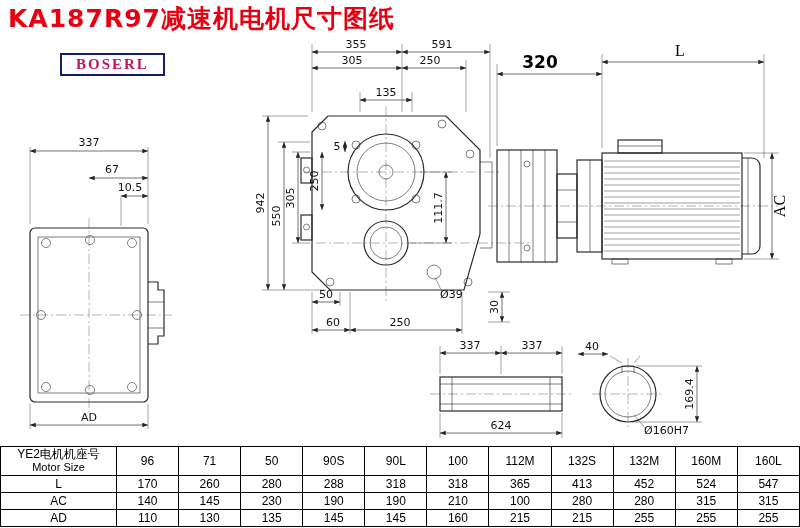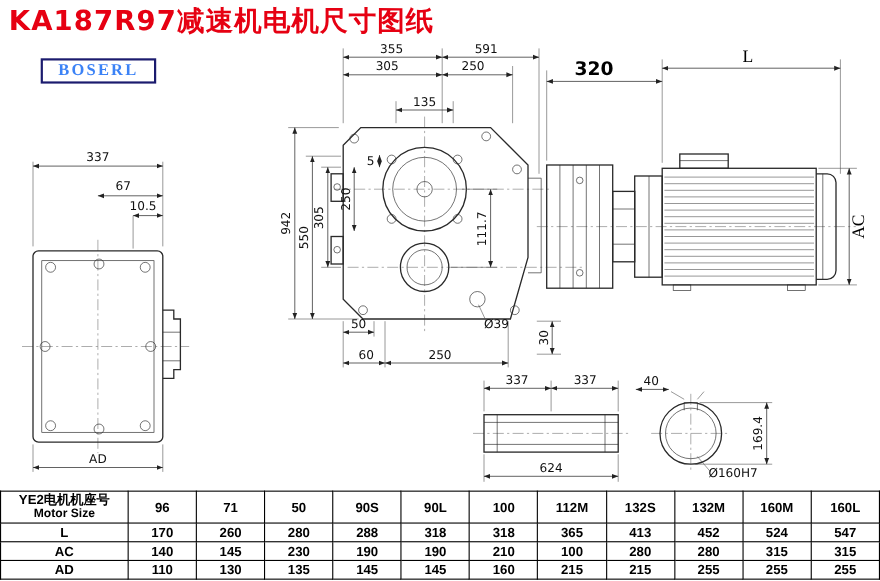--- a/index.html
+++ b/index.html
@@ -1,38 +1,38 @@
 <!DOCTYPE html>
 <html><head>
 <meta charset="utf-8">
 <style>
   html,body{margin:0;padding:0;width:800px;height:528px;background:#fff;overflow:hidden;
     font-family:"Liberation Sans",sans-serif;position:relative;}
   .page-title{position:absolute;top:2px;left:8px;font-size:25px;font-weight:bold;
     color:#e60012;font-family:"DejaVu Sans",sans-serif;z-index:5;letter-spacing:1px;}
-  .logo-box{position:absolute;top:53px;left:37px;border:2px solid #1b1b6e;color:#3b82f6;
+  .logo-box{position:absolute;top:53px;left:60px;border:2px solid #1b1b6e;color:#be185d;
     font:bold 15px "Liberation Serif",serif;padding:1px 14px;letter-spacing:2px;z-index:5;background:#fff;}
   svg.drawing{position:absolute;top:0;left:0;}
   
   .dl{fill:none;stroke:#2a2a2a;stroke-width:1.2;}
   .tl{fill:none;stroke:#2a2a2a;stroke-width:0.6;}
   .fin{stroke:#2a2a2a;stroke-width:0.45;}
   .dim{stroke:#333;stroke-width:0.7;fill:none;}
   .ext{stroke:#555;stroke-width:0.55;fill:none;}
   .cl{stroke:#777;stroke-width:0.55;stroke-dasharray:10 3 2 3;fill:none;}
   .dt{font-family:"DejaVu Sans",sans-serif;font-size:11px;fill:#111;}
   .dtb{font-family:"DejaVu Sans",sans-serif;font-size:17px;font-weight:bold;fill:#000;}
   .dts{font-family:"Liberation Serif",serif;font-size:16px;fill:#000;}
   .mid{text-anchor:middle;}
   
   table.dim-table{position:absolute;top:446px;left:0;width:800px;border-collapse:collapse;
     table-layout:fixed;background:#fff;}
   .dim-table col.c0{width:116px;}
   .dim-table th,.dim-table td{border:1px solid #000;text-align:center;font-size:12px;
-    font-weight:bold;padding:0;height:16px;line-height:15px;overflow:hidden;margin-top:16px;}
+    font-weight:normal;padding:0;height:16px;line-height:15px;overflow:hidden;margin-top:16px;}
   .dim-table tr.hdr th{height:28px;line-height:13px;}
   .dim-table .en{font-size:11px;}
 </style>
 </head>
 <body>
 
 <div class="page-title">KA187R97减速机电机尺寸图纸</div>
 <div class="logo-box">BOSERL</div>
 
 <svg class="drawing" width="800" height="446" viewBox="0 0 800 446">

